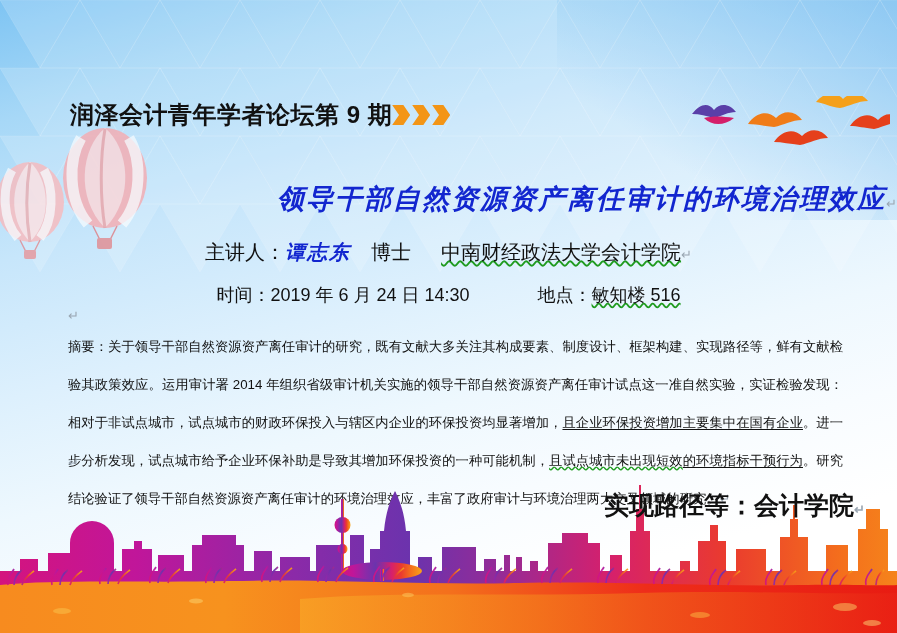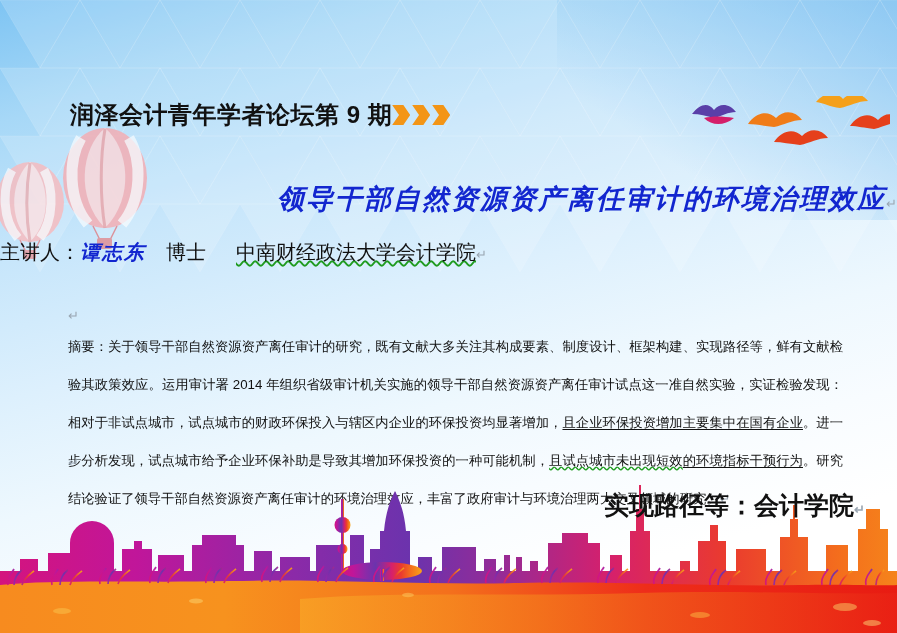--- a/index.html
+++ b/index.html
@@ -98,20 +98,21 @@
     color: #1226cf;
     letter-spacing: 2px;
     white-space: nowrap;
   }
   .main-title .ret { font-style: normal; font-weight: normal; letter-spacing: 0; }
 
   .speaker-line {
     position: absolute;
     left: 0; top: 239px;
     width: 897px;
+    text-align: center;
     font-size: 20px;
     color: #111111;
     white-space: nowrap;
   }
   .speaker-name {
     font-family: "DejaVu Serif", "Liberation Serif", serif;
     font-weight: 700;
     font-style: italic;
     color: #1226cf;
     letter-spacing: 2px;
@@ -325,20 +326,23 @@
     </div>
 
     <div class="main-title">
       <span>领导干部自然资源资产离任审计的环境治理效应</span><span class="ret pilcrow">↵</span>
     </div>
 
     <div class="speaker-line">
       <span>主讲人：</span><span class="speaker-name">谭志东</span><span class="gap-s"></span><span>博士</span><span class="gap-m"></span><span class="wavy-green">中南财经政法大学会计学院</span><span class="pilcrow">↵</span>
     </div>
 
+    <div class="meta-line">
+      <span>时间：</span><span>2019 年 6 月 24 日 14:30</span><span class="gap-l"></span><span>地点：</span><span class="wavy-green">敏知楼 516</span><span class="pilcrow"></span>
+    </div>
 
     <div class="ret-top pilcrow">↵</div>
 
     <div class="abstract">
       <span>摘要：</span><span>关于领导干部自然资源资产离任审计的研究，既有文献大多关注其构成要素、制度设计、框架构建、实现路径等，鲜有文献检验其政策效应。运用审计署 2014 年组织省级审计机关实施的领导干部自然资源资产离任审计试点这一准自然实验，实证检验发现：相对于非试点城市，试点城市的财政环保投入与辖区内企业的环保投资均显著增加，</span><span class="u">且企业环保投资增加主要集中在国有企业</span><span>。进一步分析发现，试点城市给予企业环保补助是导致其增加环保投资的一种可能机制，</span><span class="uwg">且试点城市未出现短效</span><span class="u">的环境指标干预行为</span><span>。研究结论验证了领导干部自然资源资产离任审计的环境治理效应，丰富了政府审计与环境治理两大交叉领域的研究。</span><span class="pilcrow">↵</span>
     </div>
 
     <div class="ret-bottom pilcrow">↵</div>
 
     <div class="organizer">

